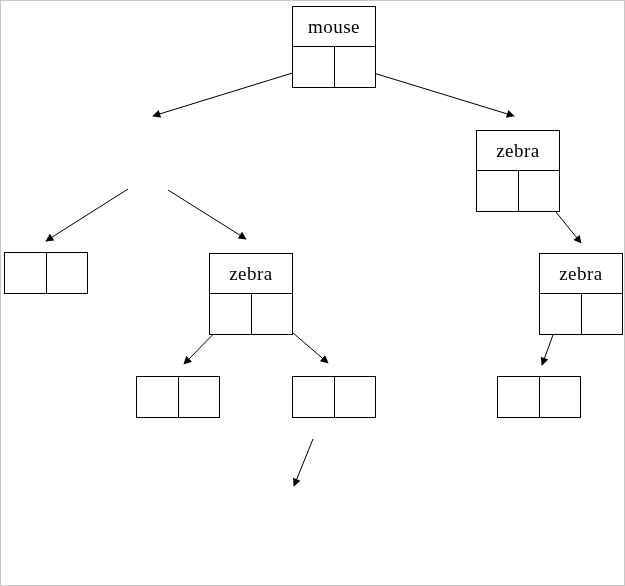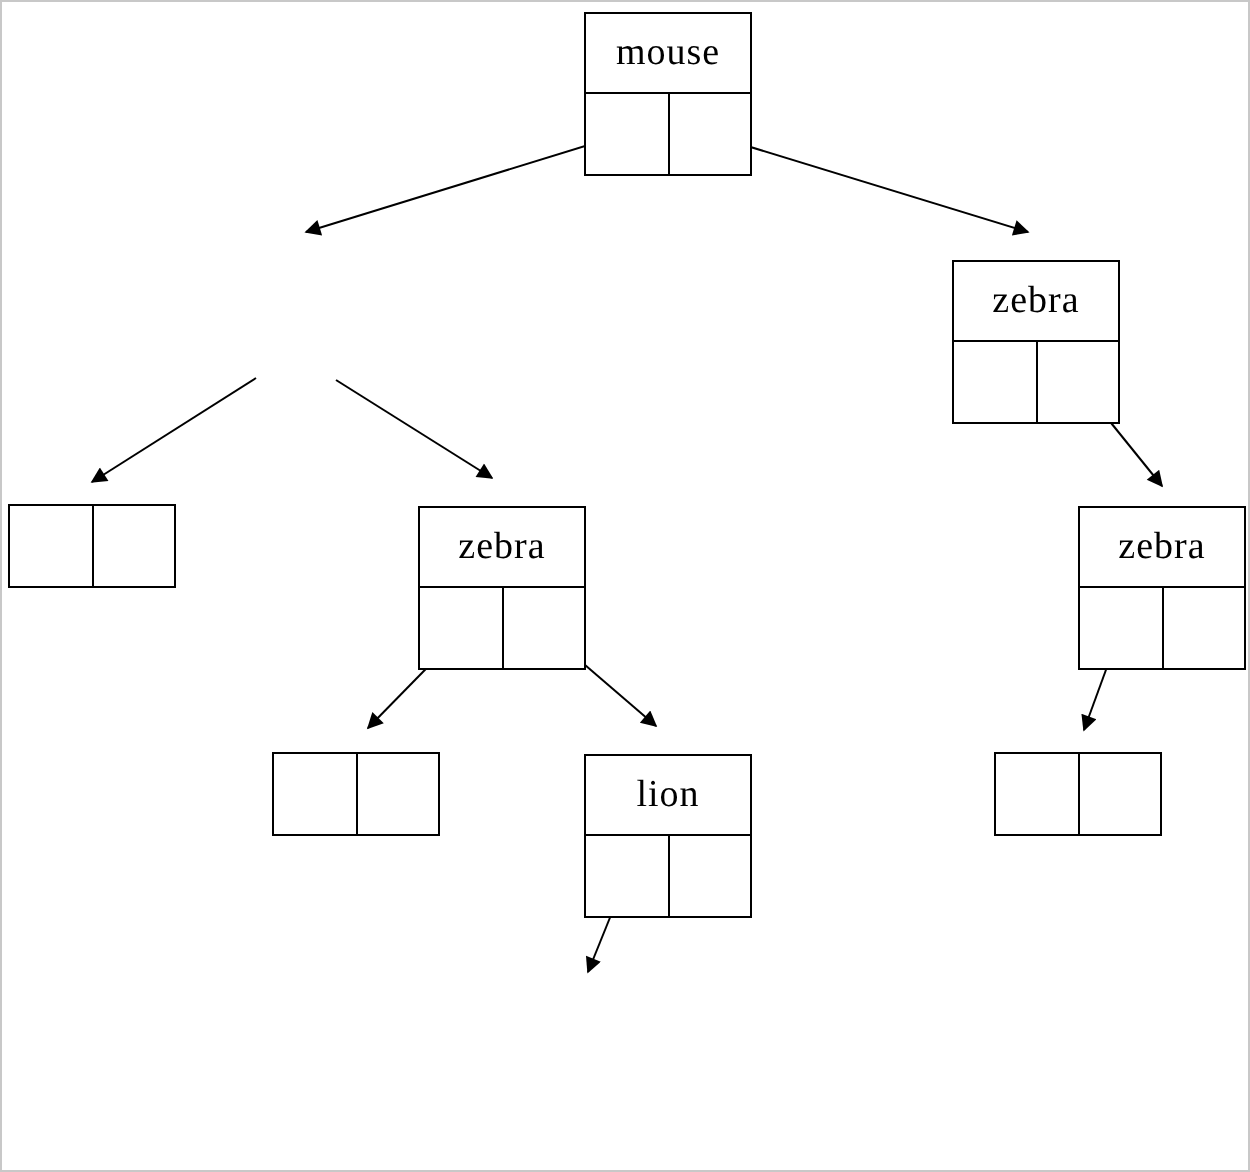--- a/index.html
+++ b/index.html
@@ -103,21 +103,20 @@
   </div>
 
   <div class="node" style="left:135px; top:376px">
     <div class="cells">
       <div class="cell left"></div>
       <div class="cell right"></div>
     </div>
   </div>
 
   <div class="node" style="left:291px; top:376px">
-    <div class="nlabel">lion</div>
     <div class="cells">
       <div class="cell left"></div>
       <div class="cell right"></div>
     </div>
   </div>
 
   <div class="node" style="left:496px; top:376px">
     <div class="cells">
       <div class="cell left"></div>
       <div class="cell right"></div>

